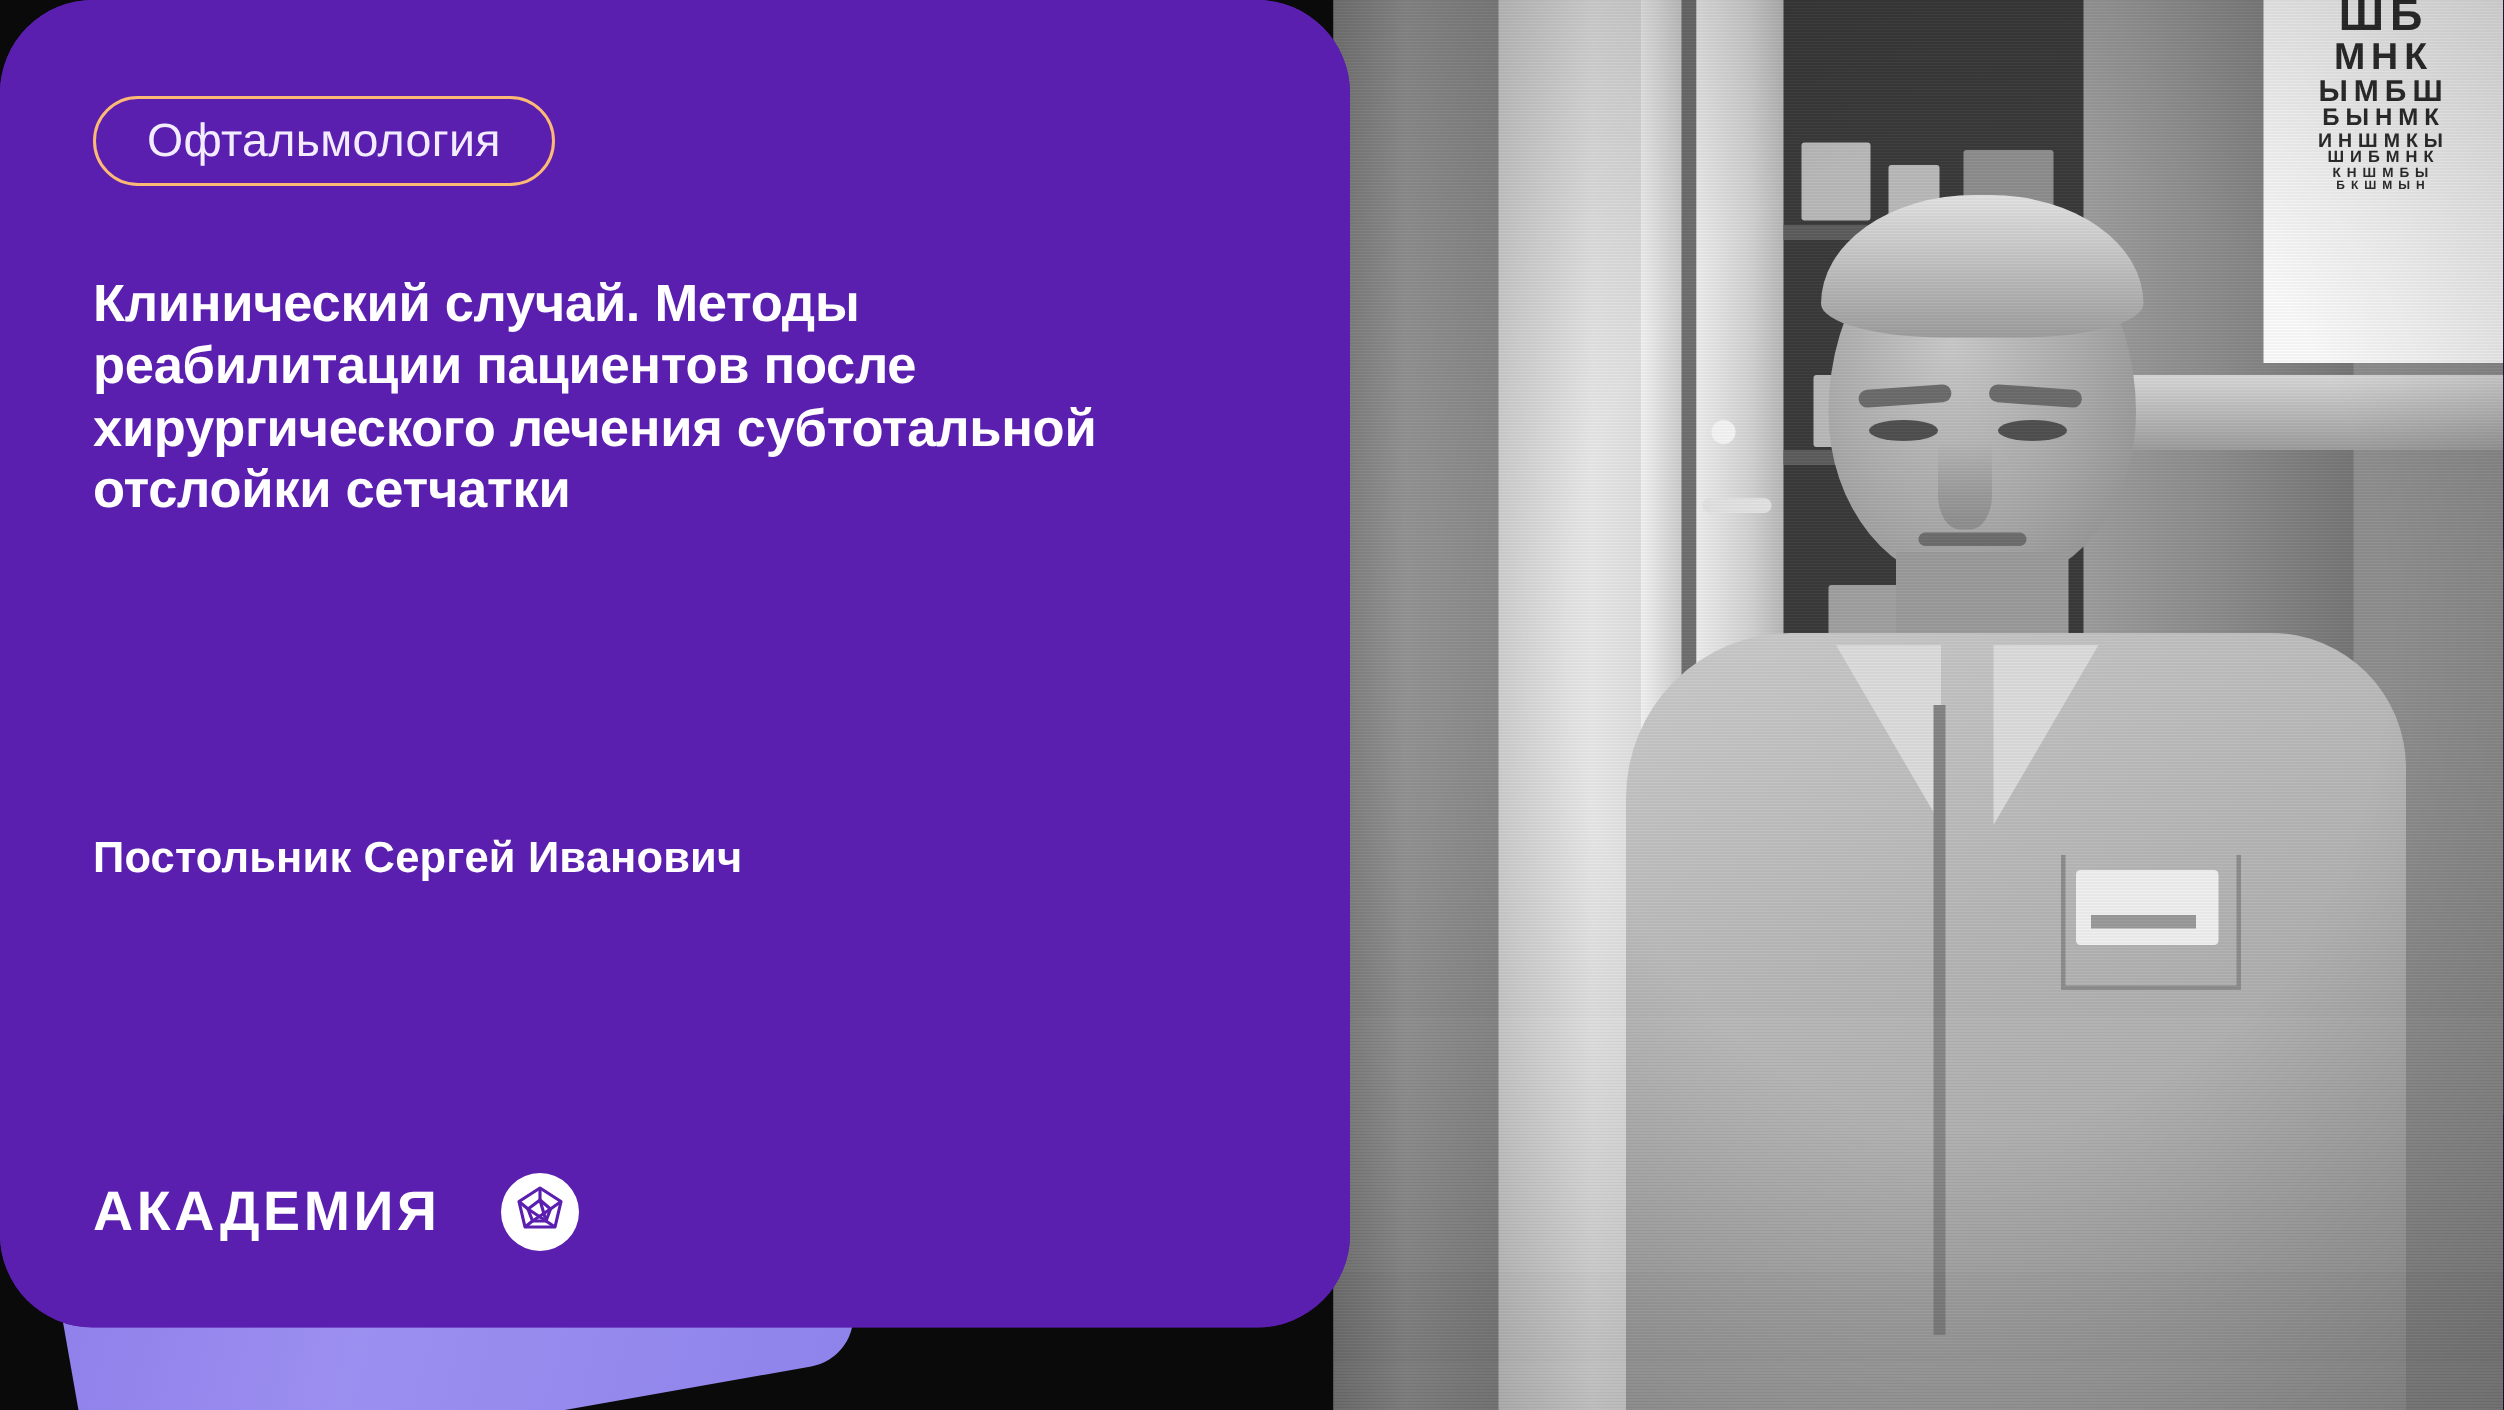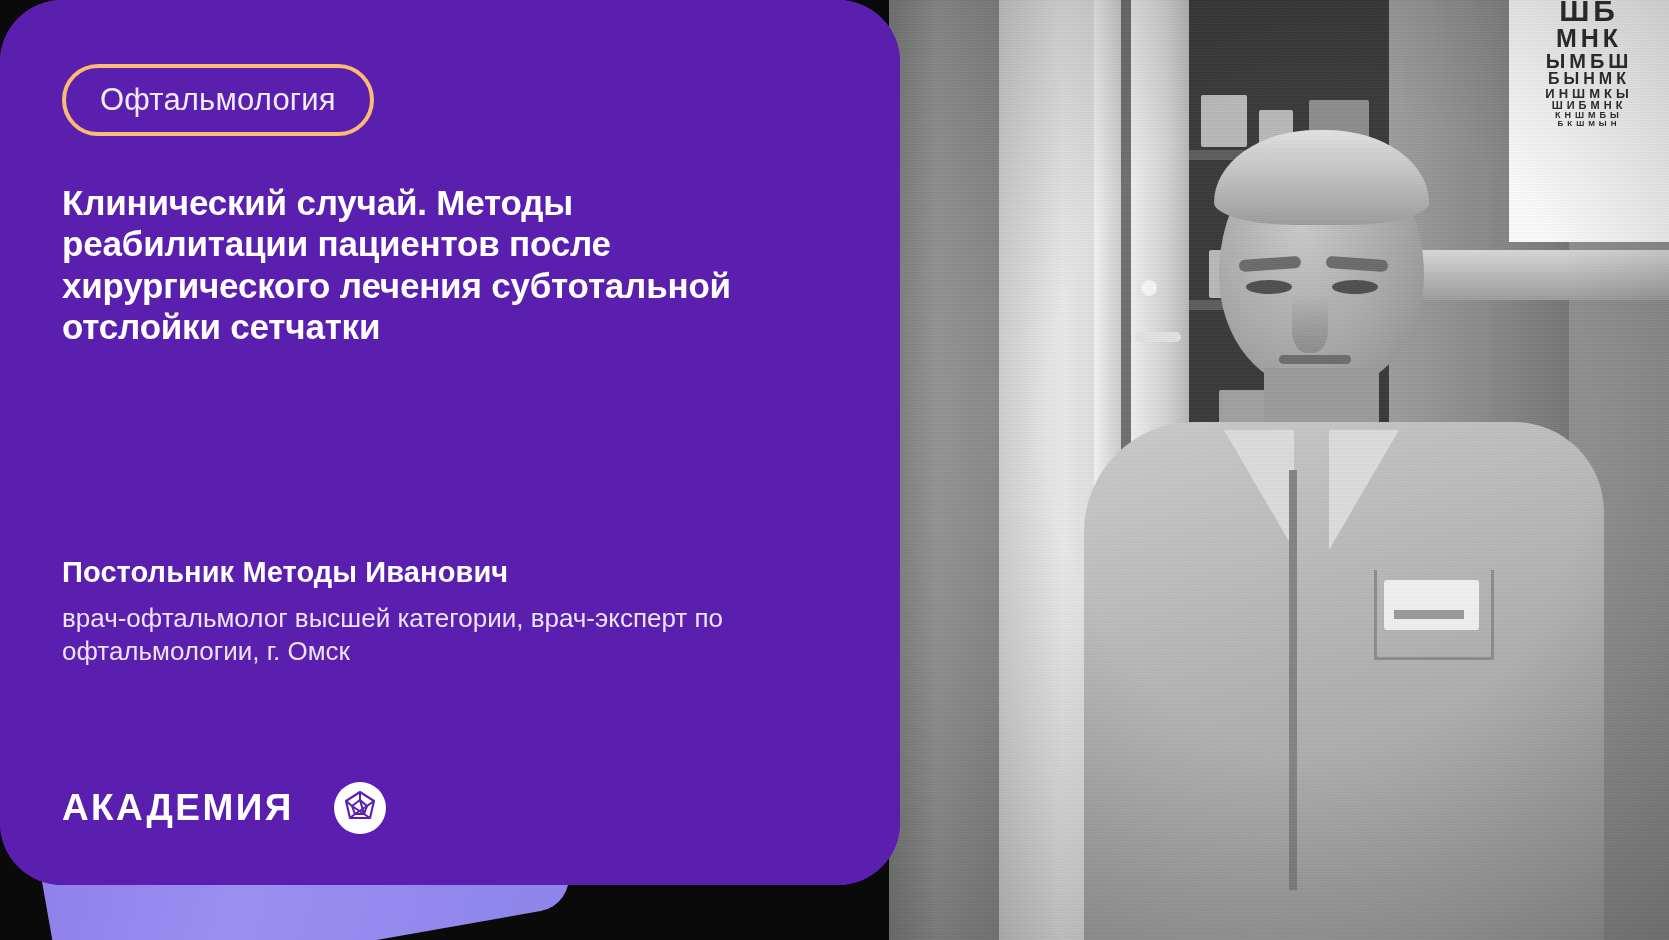--- a/index.html
+++ b/index.html
@@ -300,25 +300,25 @@
   .panel-bg {
     position: absolute;
     inset: 0;
     background: #5b1fb0;
   }
 
   .category-badge {
     position: absolute;
     left: 62px;
     top: 64px;
-    height: 72px;
+    height: 60px;
     padding: 0 34px;
     display: flex;
     align-items: center;
-    border: 4px solid #fdba74;
+    border: 2px solid #fdba74;
     border-radius: 40px;
     color: #f3ecff;
     font-size: 31px;
     letter-spacing: 0.2px;
     z-index: 12;
     white-space: nowrap;
   }
 
   .title {
     position: absolute;
@@ -458,23 +458,22 @@
     <div class="panel-inner">
       <div class="panel-bg"></div>
     </div>
 
     <div class="category-badge">
       <span>Офтальмология</span>
     </div>
 
     <div class="title">Клинический случай. Методы реабилитации пациентов после хирургического лечения субтотальной отслойки сетчатки</div>
 
-    <div class="speaker-name">Постольник Методы Иванович</div>
-
-    <div class="speaker-desc">врач-офтальмолог высшей категории, врач-эксперт по офтальмологии, г. Омск</div>
+    <div class="speaker-name">Постольник Сергей Иванович</div>
+
   </div>
 
   <div class="brand">
     <span class="brand-word">АКАДЕМИЯ</span>
     <span class="brand-mark">
       <svg width="40" height="40" viewBox="0 0 40 40" aria-hidden="true">
         <g fill="none" stroke="#5b1fb0" stroke-width="2.1" stroke-linejoin="round">
           <polygon points="20,4 34,13 30,30 10,30 6,13"></polygon>
           <polygon points="20,12 27,18 24,26 15,26 12,18"></polygon>
           <line x1="20" y1="4" x2="20" y2="12"></line>

